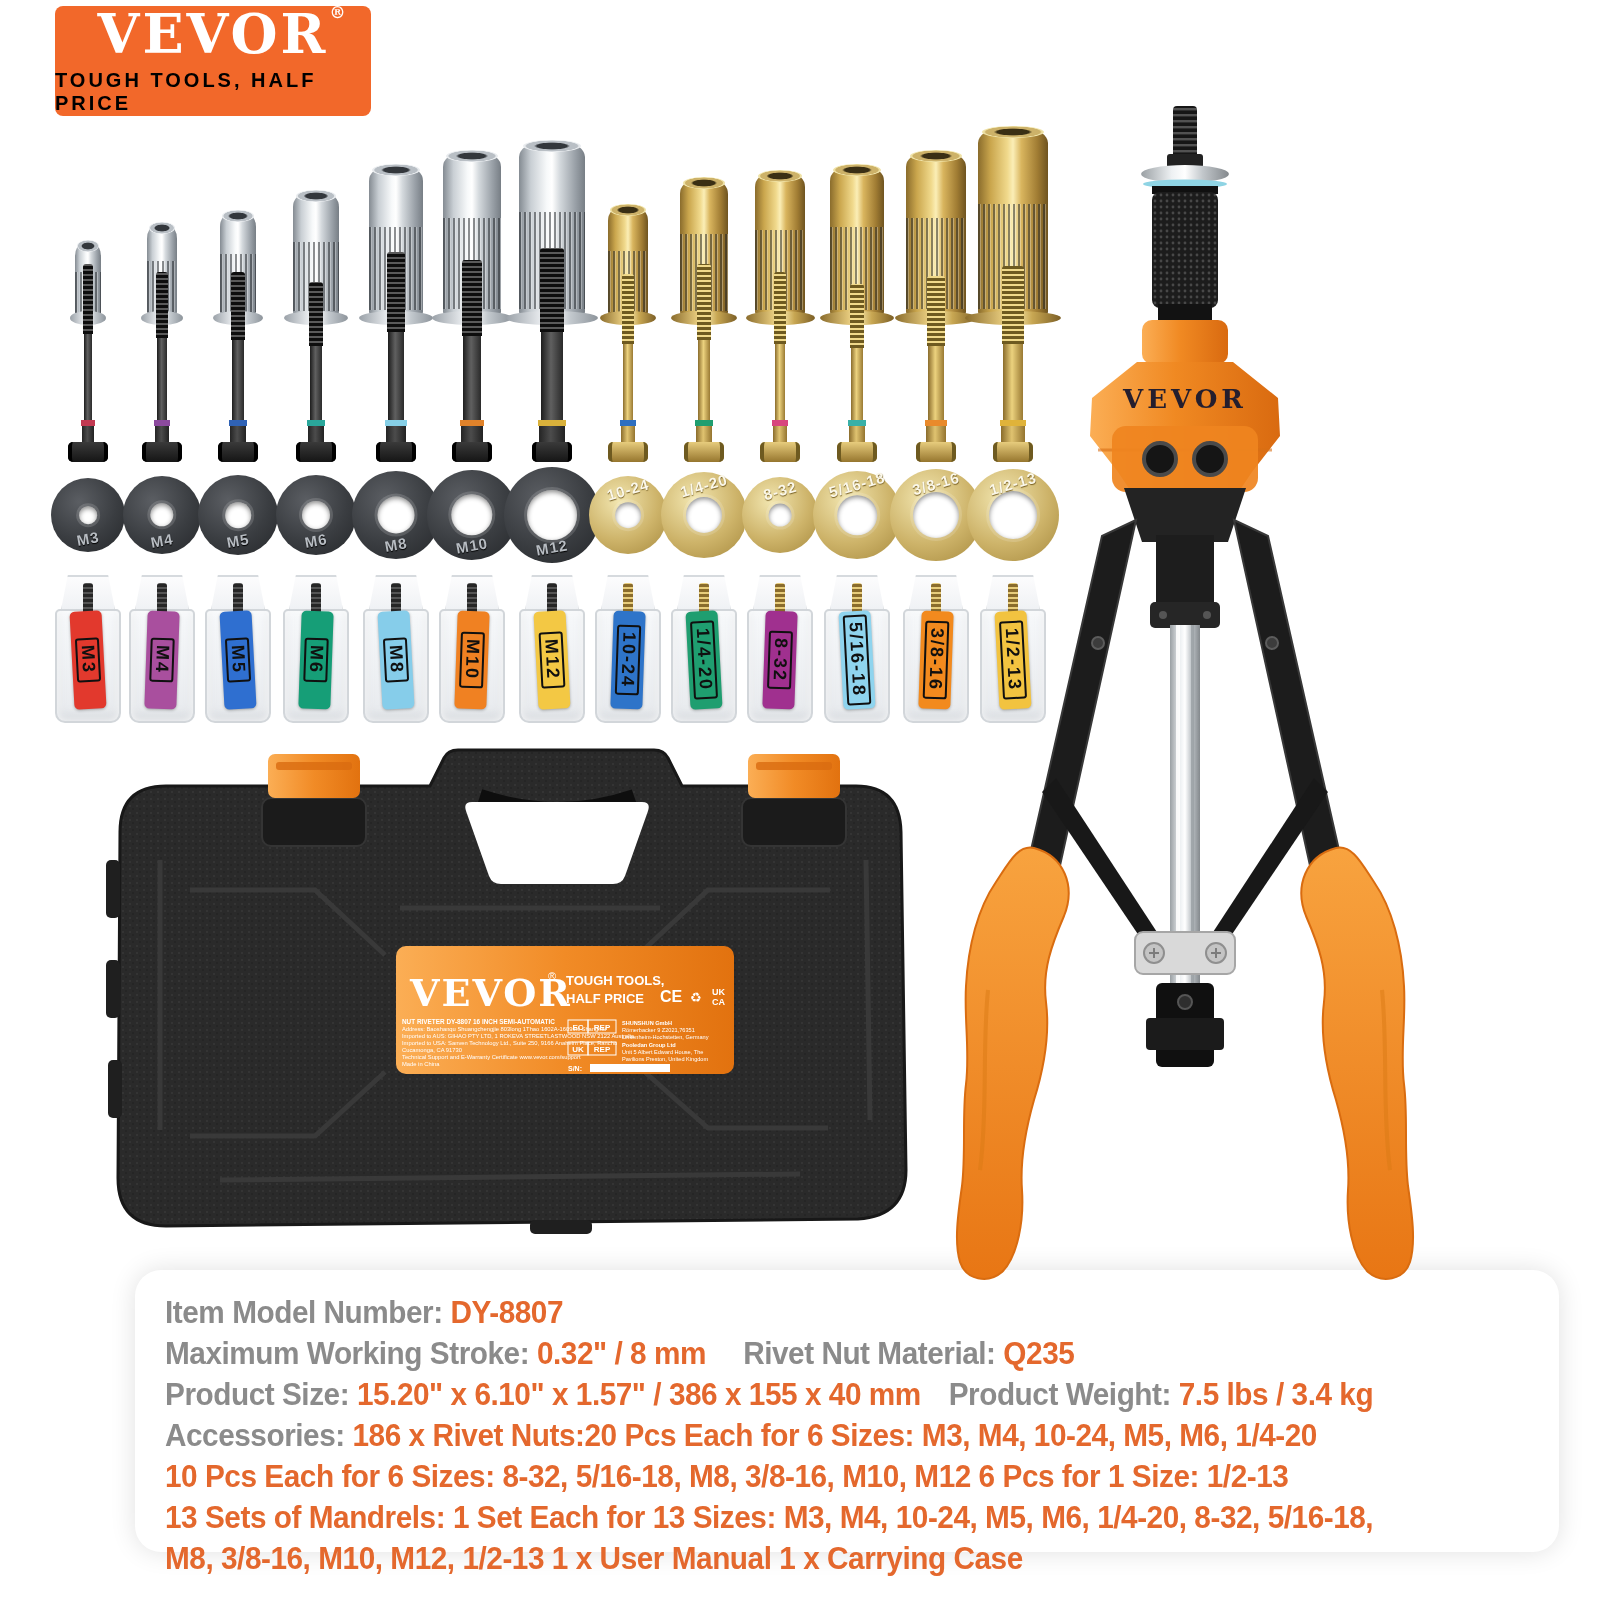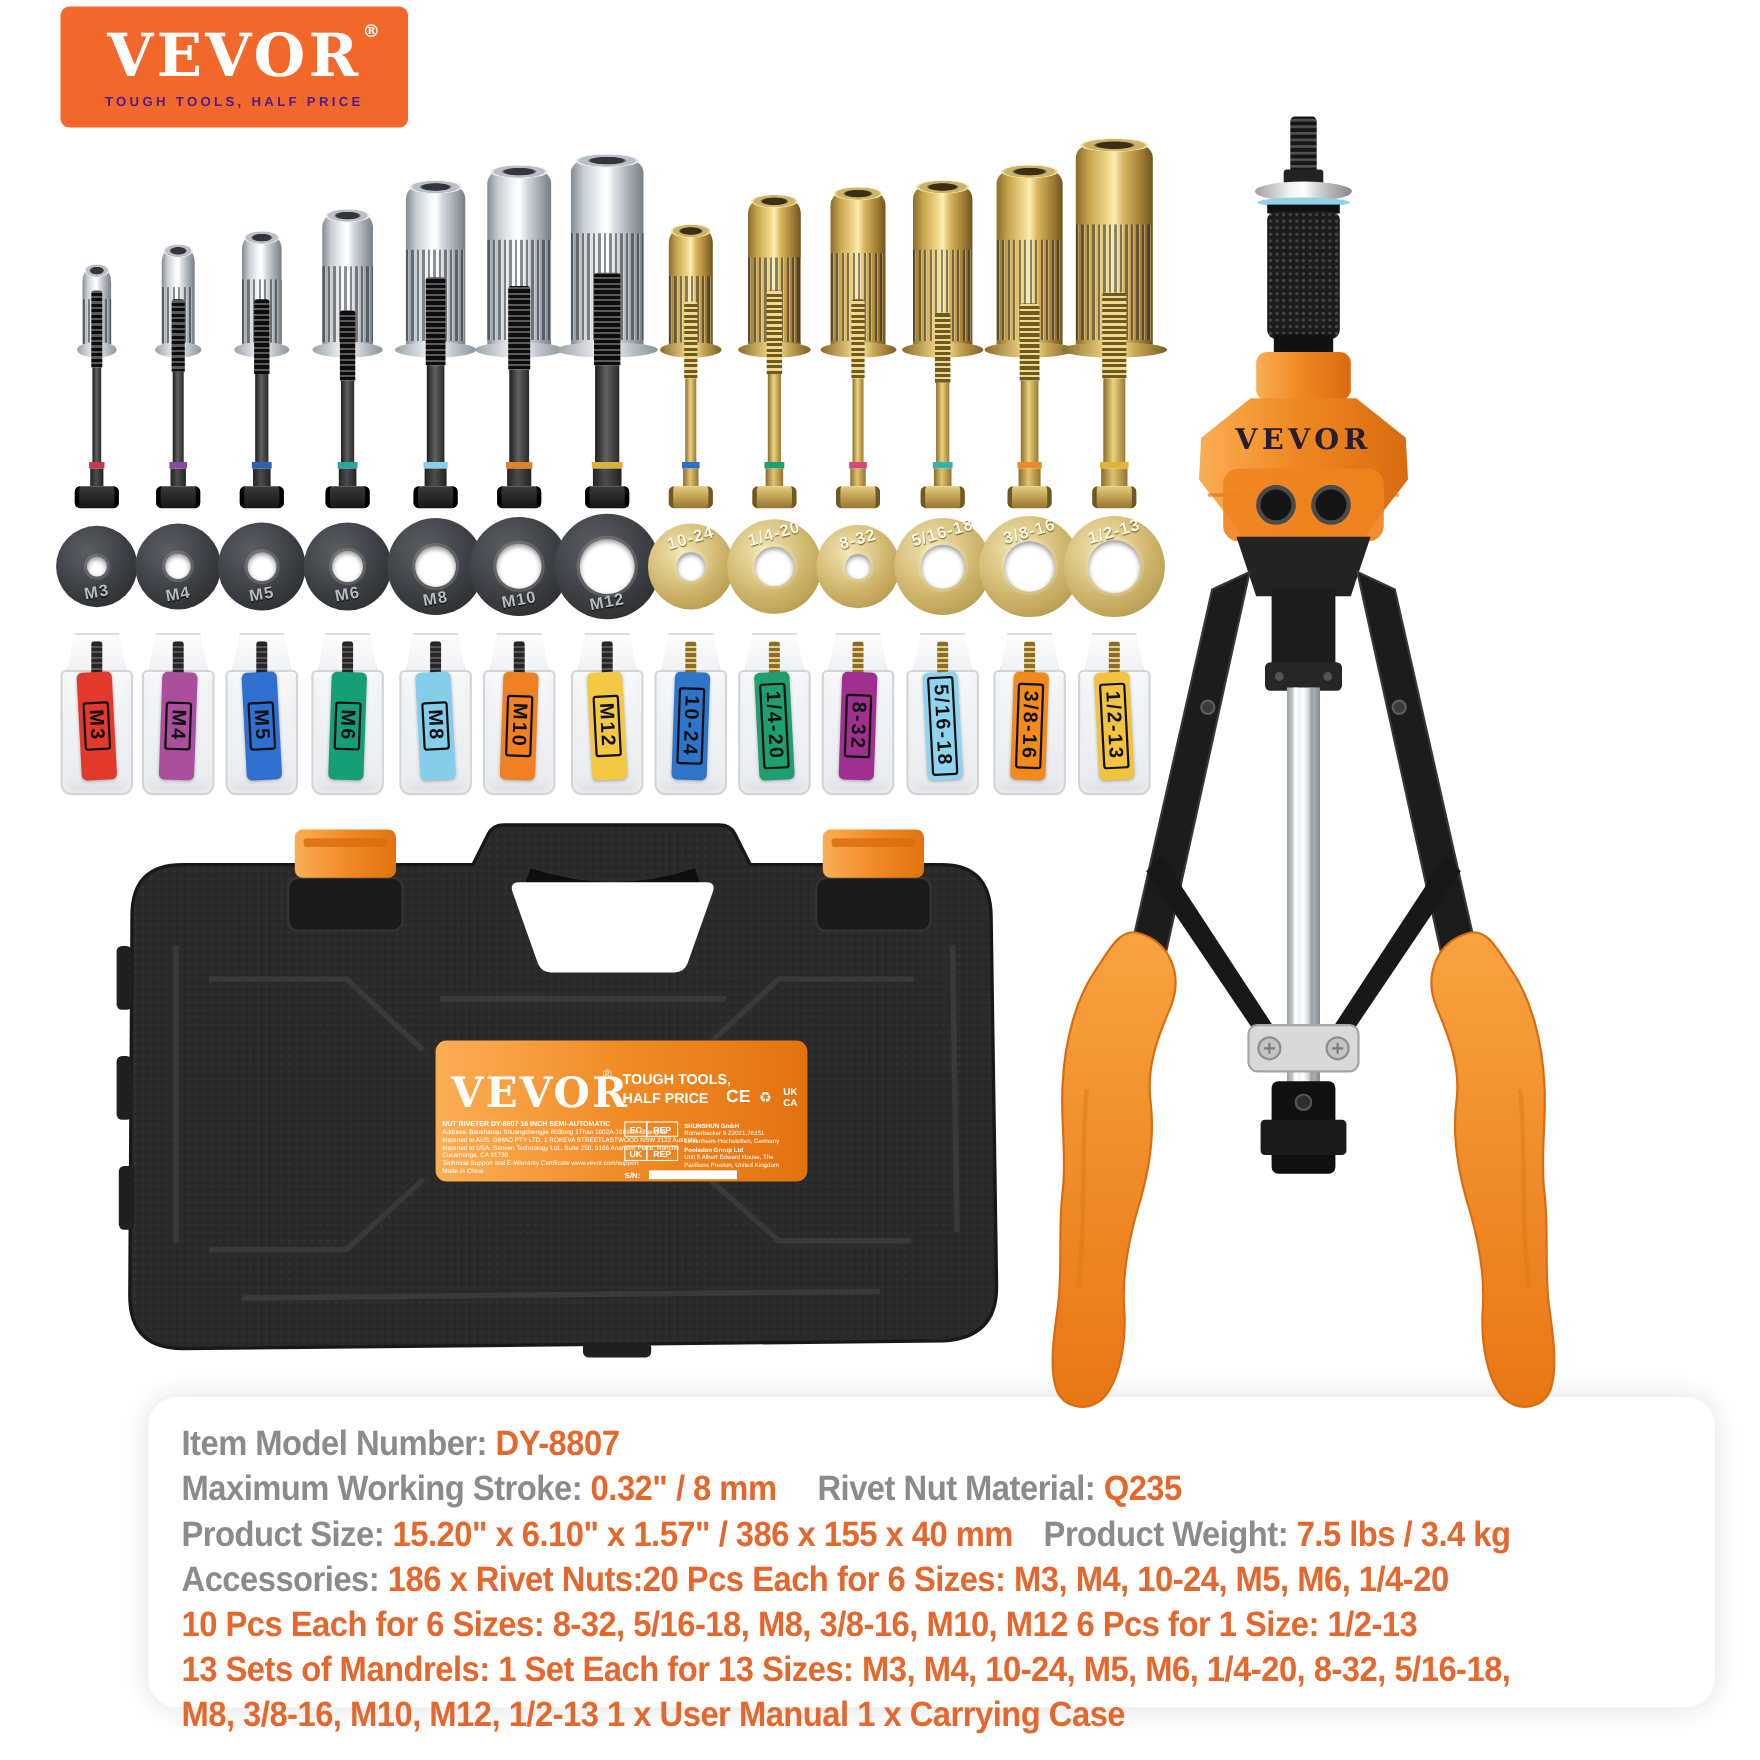--- a/index.html
+++ b/index.html
@@ -4,21 +4,21 @@
 <style>
   html,body{margin:0;padding:0;background:#fff;}
   .stage{position:relative;width:1600px;height:1600px;background:#fff;overflow:hidden;
          font-family:"Liberation Sans",sans-serif;}
   
   .logo{position:absolute;left:55px;top:6px;width:316px;height:110px;background:#F2682A;
         border-radius:8px;display:flex;flex-direction:column;align-items:center;justify-content:center;}
   .logo .word{font-family:"DejaVu Serif",serif;font-weight:bold;font-size:54px;color:#fff;
               letter-spacing:3px;line-height:1;position:relative;}
   .logo .word sup{font-size:16px;position:absolute;top:-2px;right:-20px;}
-  .logo .tag{font-weight:bold;font-size:12px;color:#4c1d95;letter-spacing:3px;margin-top:8px;}
+  .logo .tag{font-weight:bold;font-size:20px;color:#000000;letter-spacing:3px;margin-top:8px;}
   
   .nut{position:absolute;}
   .nut .body{position:absolute;bottom:9px;left:50%;transform:translateX(-50%);width:100%;top:0;
              border-radius:30% 30% 6px 6px/14px 14px 4px 4px;}
   .nut.silver .body{background:linear-gradient(90deg,#848b92 0%,#c9cfd4 18%,#f7f9fa 42%,#ffffff 50%,#d4d9dd 62%,#9aa1a8 85%,#777e85 100%);}
   .nut.gold .body{background:linear-gradient(90deg,#8a6c2c 0%,#caa64d 18%,#f0d98c 42%,#fbeeb6 50%,#d9b55e 62%,#a07c33 85%,#6f5420 100%);}
   .nut .body::before{content:"";position:absolute;top:-3px;left:6%;right:6%;height:12px;border-radius:50%;
              background:radial-gradient(ellipse at 50% 50%,#33373c 0 36%,#b9bfc5 44% 62%,#e8ebee 66%);}
   .nut.gold .body::before{background:radial-gradient(ellipse at 50% 50%,#3a2f14 0 36%,#cdb269 44% 62%,#efe2a6 66%);}
   .nut .body::after{content:"";position:absolute;left:0;right:0;bottom:4%;height:56%;

